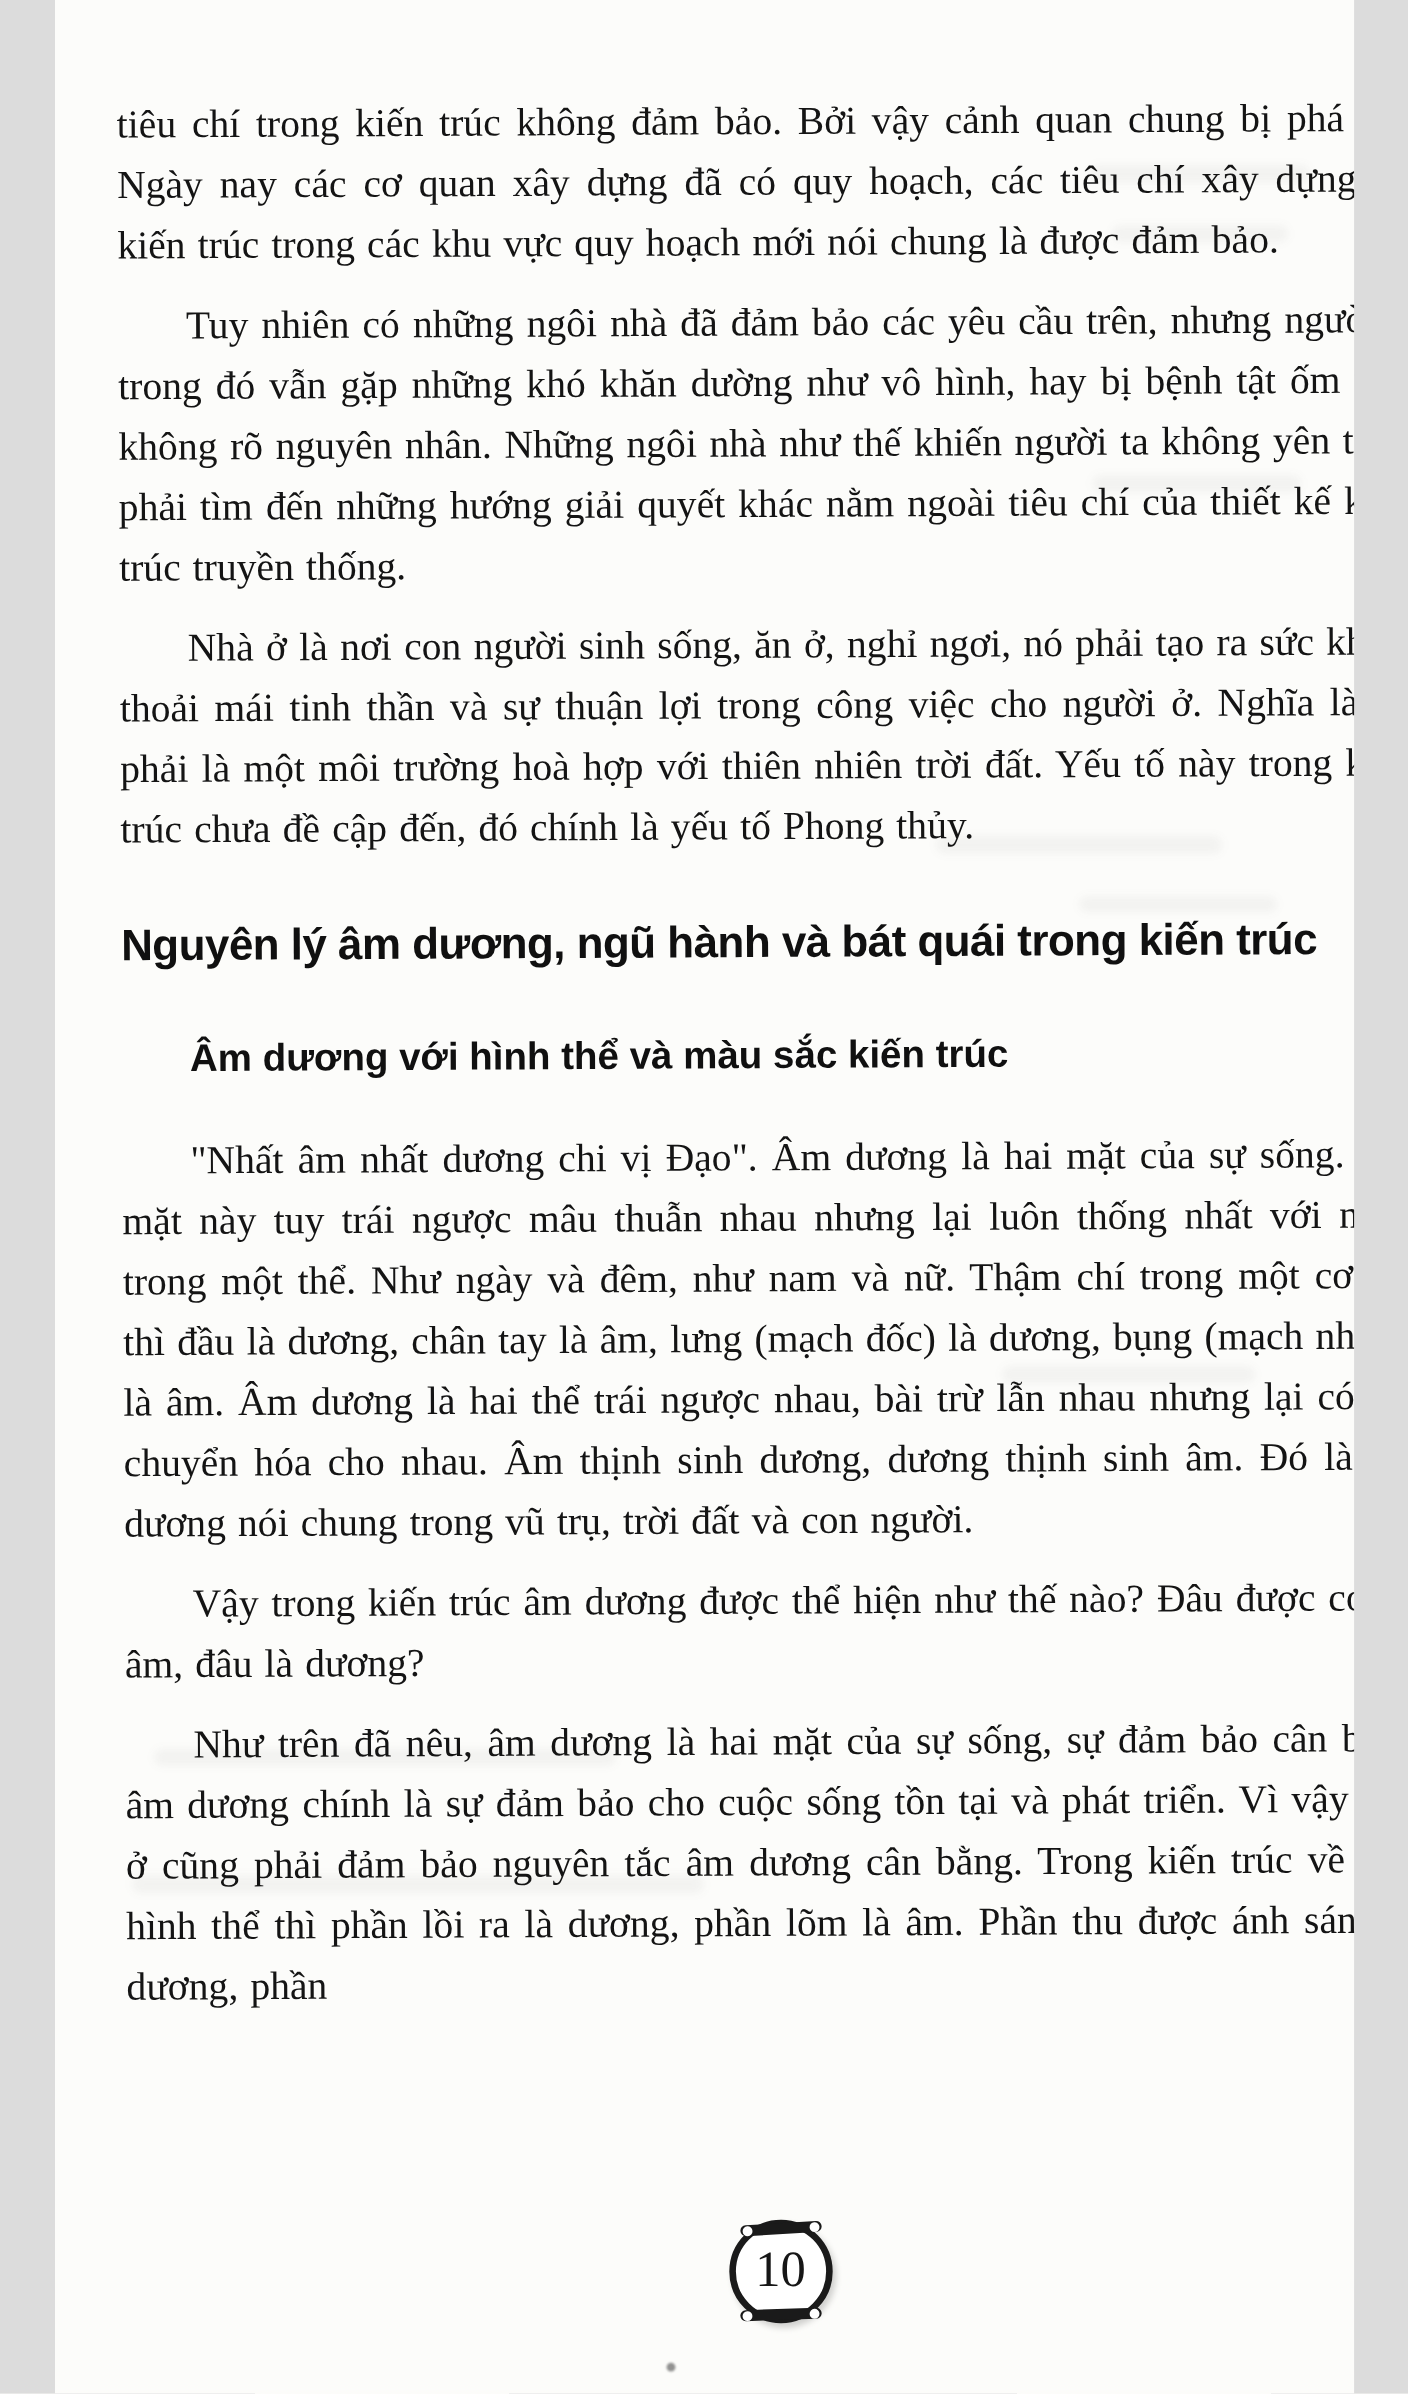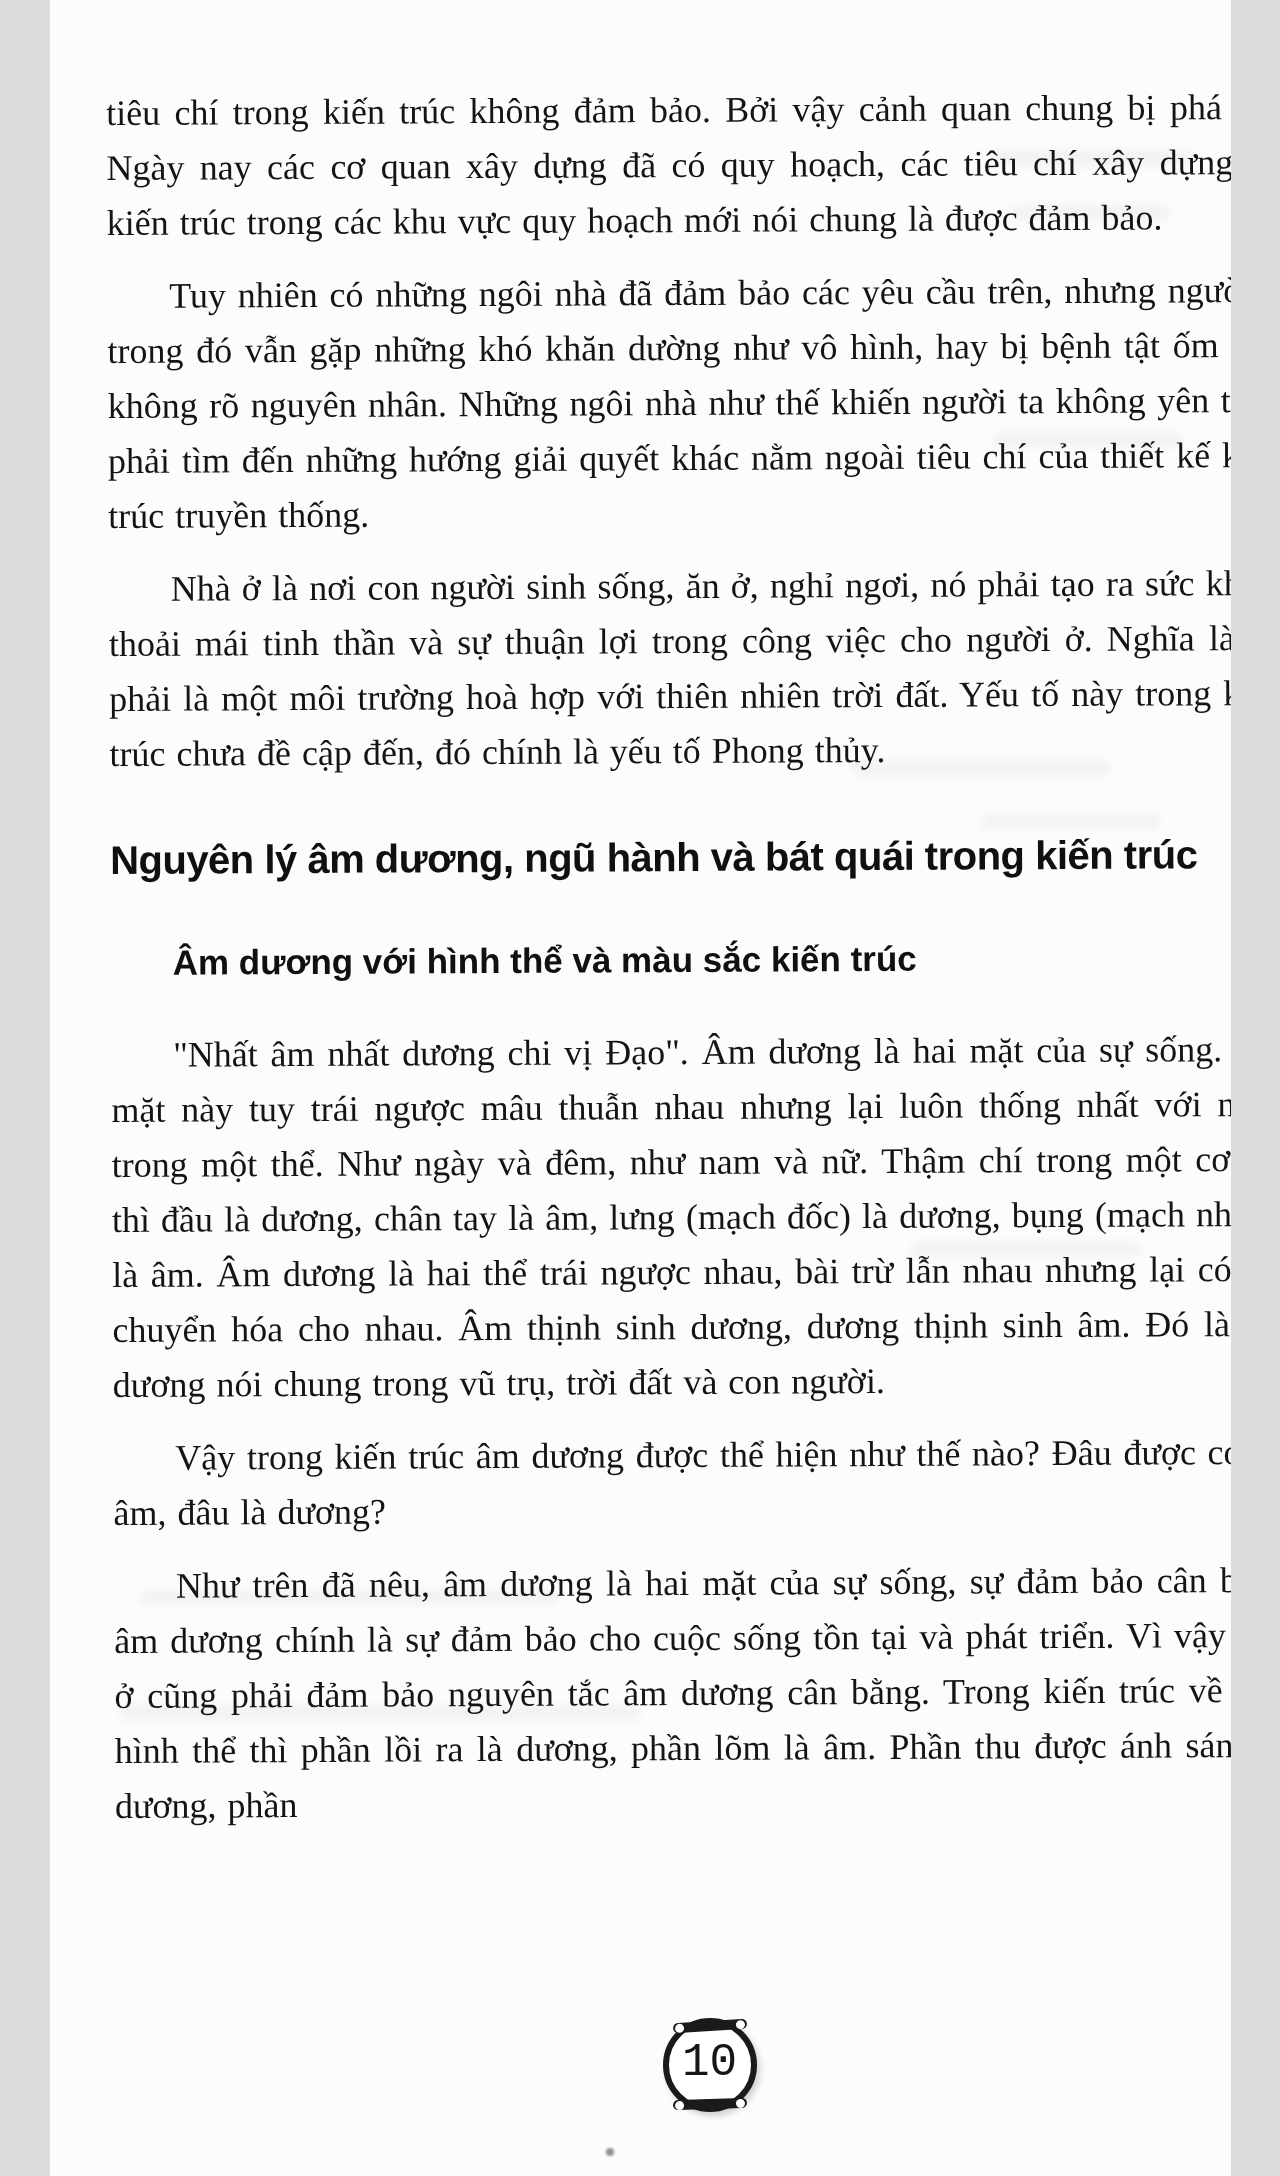--- a/index.html
+++ b/index.html
@@ -64,21 +64,21 @@
     height: 82px;
     border: 6px solid #1a1a1a;
     border-radius: 50%;
     background: #ffffff;
     display: flex;
     align-items: center;
     justify-content: center;
     box-shadow: 3px 4px 6px rgba(0,0,0,0.18);
   }
   .badge .num {
-    font-family: Liberation Mono, monospace;
+    font-family: Liberation Serif, serif;
     font-size: 46px;
     line-height: 1;
     color: #161616;
     padding-bottom: 4px;
   }
   .badge .bar {
     position: absolute;
     left: 4px;
     right: 4px;
     height: 10px;

